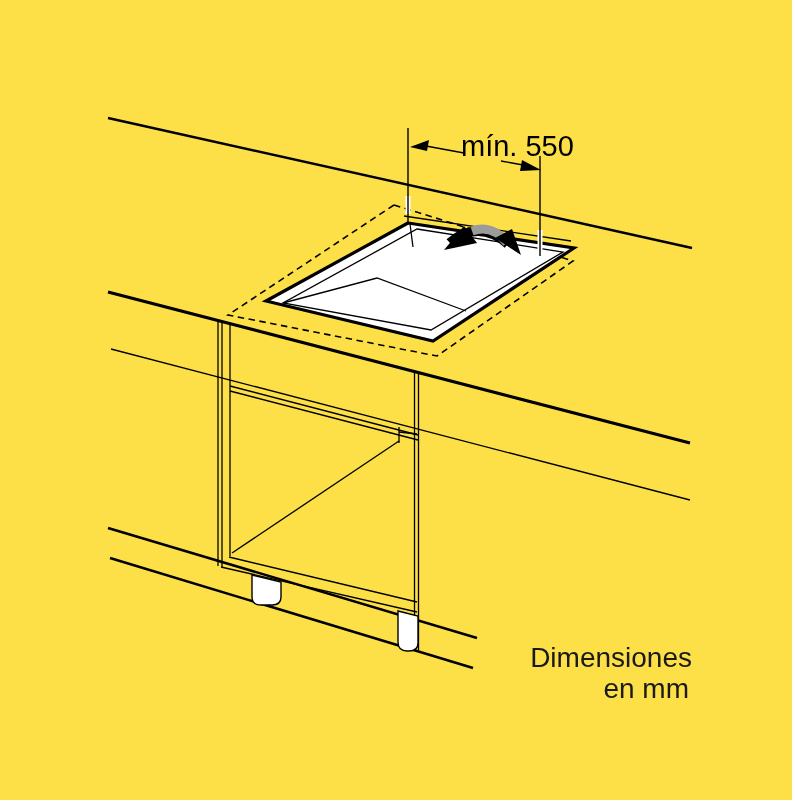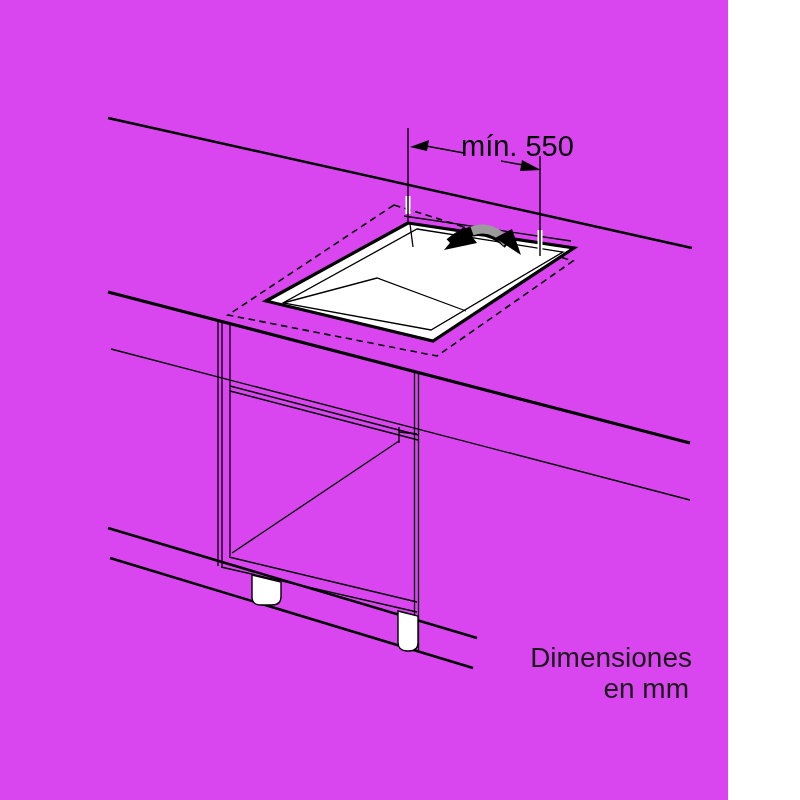--- a/index.html
+++ b/index.html
@@ -3,23 +3,23 @@
 <meta charset="utf-8">
 <style>
   html,body{
     margin:0;
     padding:0;
     background:#ffffff;
     font-family:"Liberation Sans", sans-serif;
   }
   .stage{
     position:relative;
-    width:728px;
+    width:792px;
     height:800px;
-    background:#d946ef;
+    background:#fde047;
     overflow:hidden;
   }
   svg{display:block}
   .thin   {stroke:#000;stroke-width:1.3;fill:none}
   .thick  {stroke:#000;stroke-width:3.2;fill:none}
   .wall   {stroke:#000;stroke-width:2.5;fill:none}
   .floor  {stroke:#000;stroke-width:2.5;fill:none}
   .dashed {stroke:#000;stroke-width:1.6;fill:none;stroke-dasharray:6.5 4.5}
   .ext    {stroke:#000;stroke-width:1.4;fill:none}
   .halo   {stroke:#fff;stroke-width:5;fill:none}

